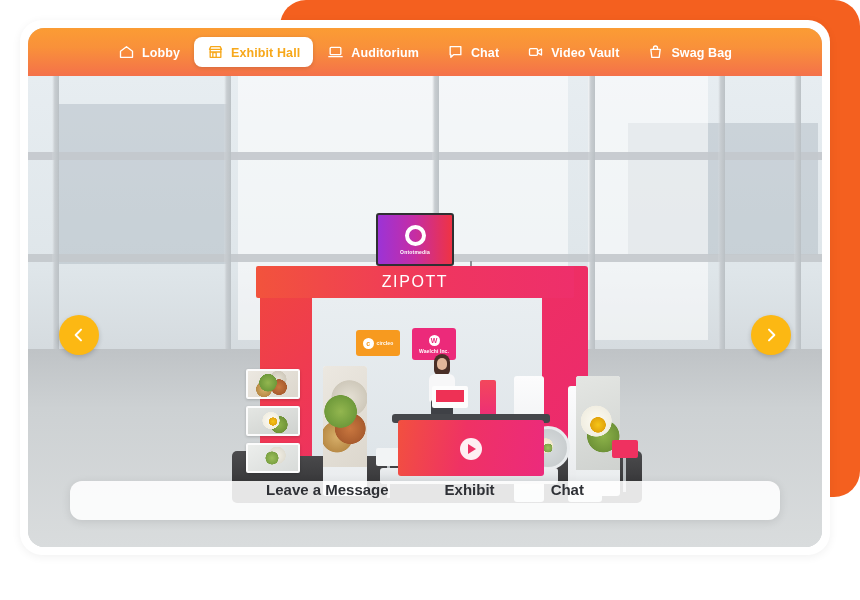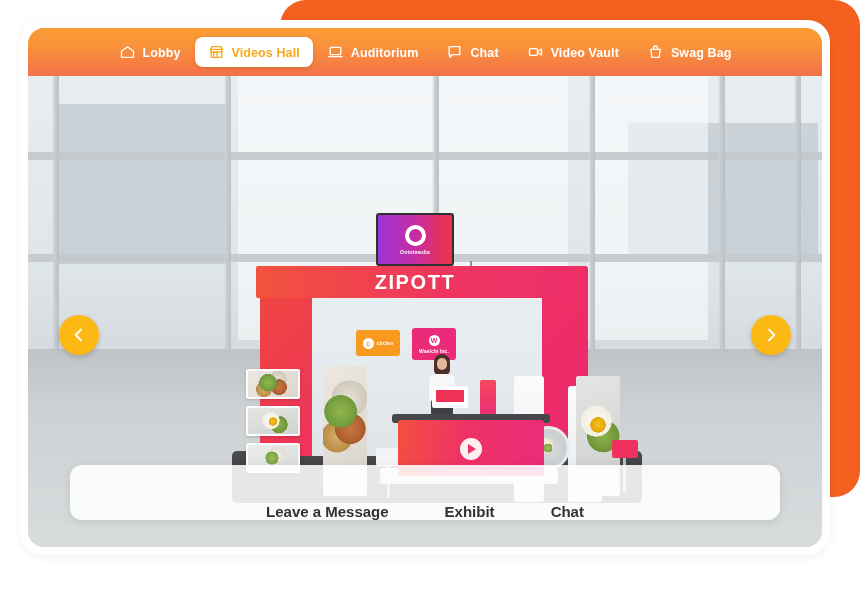--- a/index.html
+++ b/index.html
@@ -113,21 +113,21 @@
     background: linear-gradient(180deg, #e9eef1 0%, #dfe5e9 100%);
   }
   
   .banner {
     position: absolute; left: 228px; top: 190px; width: 318px; height: 32px;
     background: linear-gradient(90deg, #f2533c 0%, #ef3560 60%, #ee2f6b 100%);
     display: flex; align-items: center; justify-content: center;
     border-radius: 2px;
   }
   .banner-text {
-    color: #ffffff; font-size: 20px; font-weight: bold; letter-spacing: 1.6px;
+    color: #ffffff; font-size: 16px; font-weight: normal; letter-spacing: 1.6px;
   }
   
   .hang-screen {
     position: absolute; left: 348px; top: 137px; width: 78px; height: 53px;
     background: linear-gradient(90deg, #9c33d6 0%, #c42da6 48%, #ef3344 100%);
     border: 2px solid #2f3032;
     border-radius: 3px;
     display: flex; flex-direction: column; align-items: center; justify-content: center;
     gap: 3px;
   }
@@ -305,24 +305,24 @@
     display: flex; align-items: center; justify-content: center;
     cursor: pointer; z-index: 7;
     box-shadow: 0 2px 5px rgba(0,0,0,.18);
   }
   .arrow.left  { left: 31px; }
   .arrow.right { right: 31px; }
   .arrow svg { width: 16px; height: 16px; display: block; }
 
   
   .actionbar {
-    position: absolute; left: 42px; right: 42px; bottom: 27px; height: 55px;
+    position: absolute; left: 42px; right: 42px; bottom: 27px; height: 39px;
     background: rgba(255,255,255,.88);
     border-radius: 12px;
-    display: flex; align-items: flex-end; justify-content: center;
+    display: flex; align-items: flex-start; justify-content: center;
     gap: 56px;
     z-index: 7;
     box-shadow: 0 2px 10px rgba(0,0,0,.1);
   }
   .action-item {
     color: #2f3136; font-size: 15px; font-weight: bold; cursor: pointer;
     white-space: nowrap;
   }
 </style>
 </head>
@@ -348,21 +348,21 @@
 
         <div class="nav-item active">
           <span class="nav-ico">
             <svg viewBox="0 0 24 24" fill="none" stroke="currentColor" stroke-width="2" stroke-linejoin="round" stroke-linecap="round">
               <path d="M3 8 L5 4 H19 L21 8 Z"></path>
               <path d="M4 8 V20 H20 V8"></path>
               <path d="M8 20 V13 H13 V20"></path>
               <path d="M4 12 H20"></path>
             </svg>
           </span>
-          <span>Videos Hall</span>
+          <span>Exhibit Hall</span>
         </div>
 
         <div class="nav-item">
           <span class="nav-ico">
             <svg viewBox="0 0 24 24" fill="none" stroke="currentColor" stroke-width="2" stroke-linejoin="round" stroke-linecap="round">
               <rect x="4" y="5" width="16" height="11" rx="1.5"></rect>
               <path d="M2 19 H22"></path>
             </svg>
           </span>
           <span>Auditorium</span>

